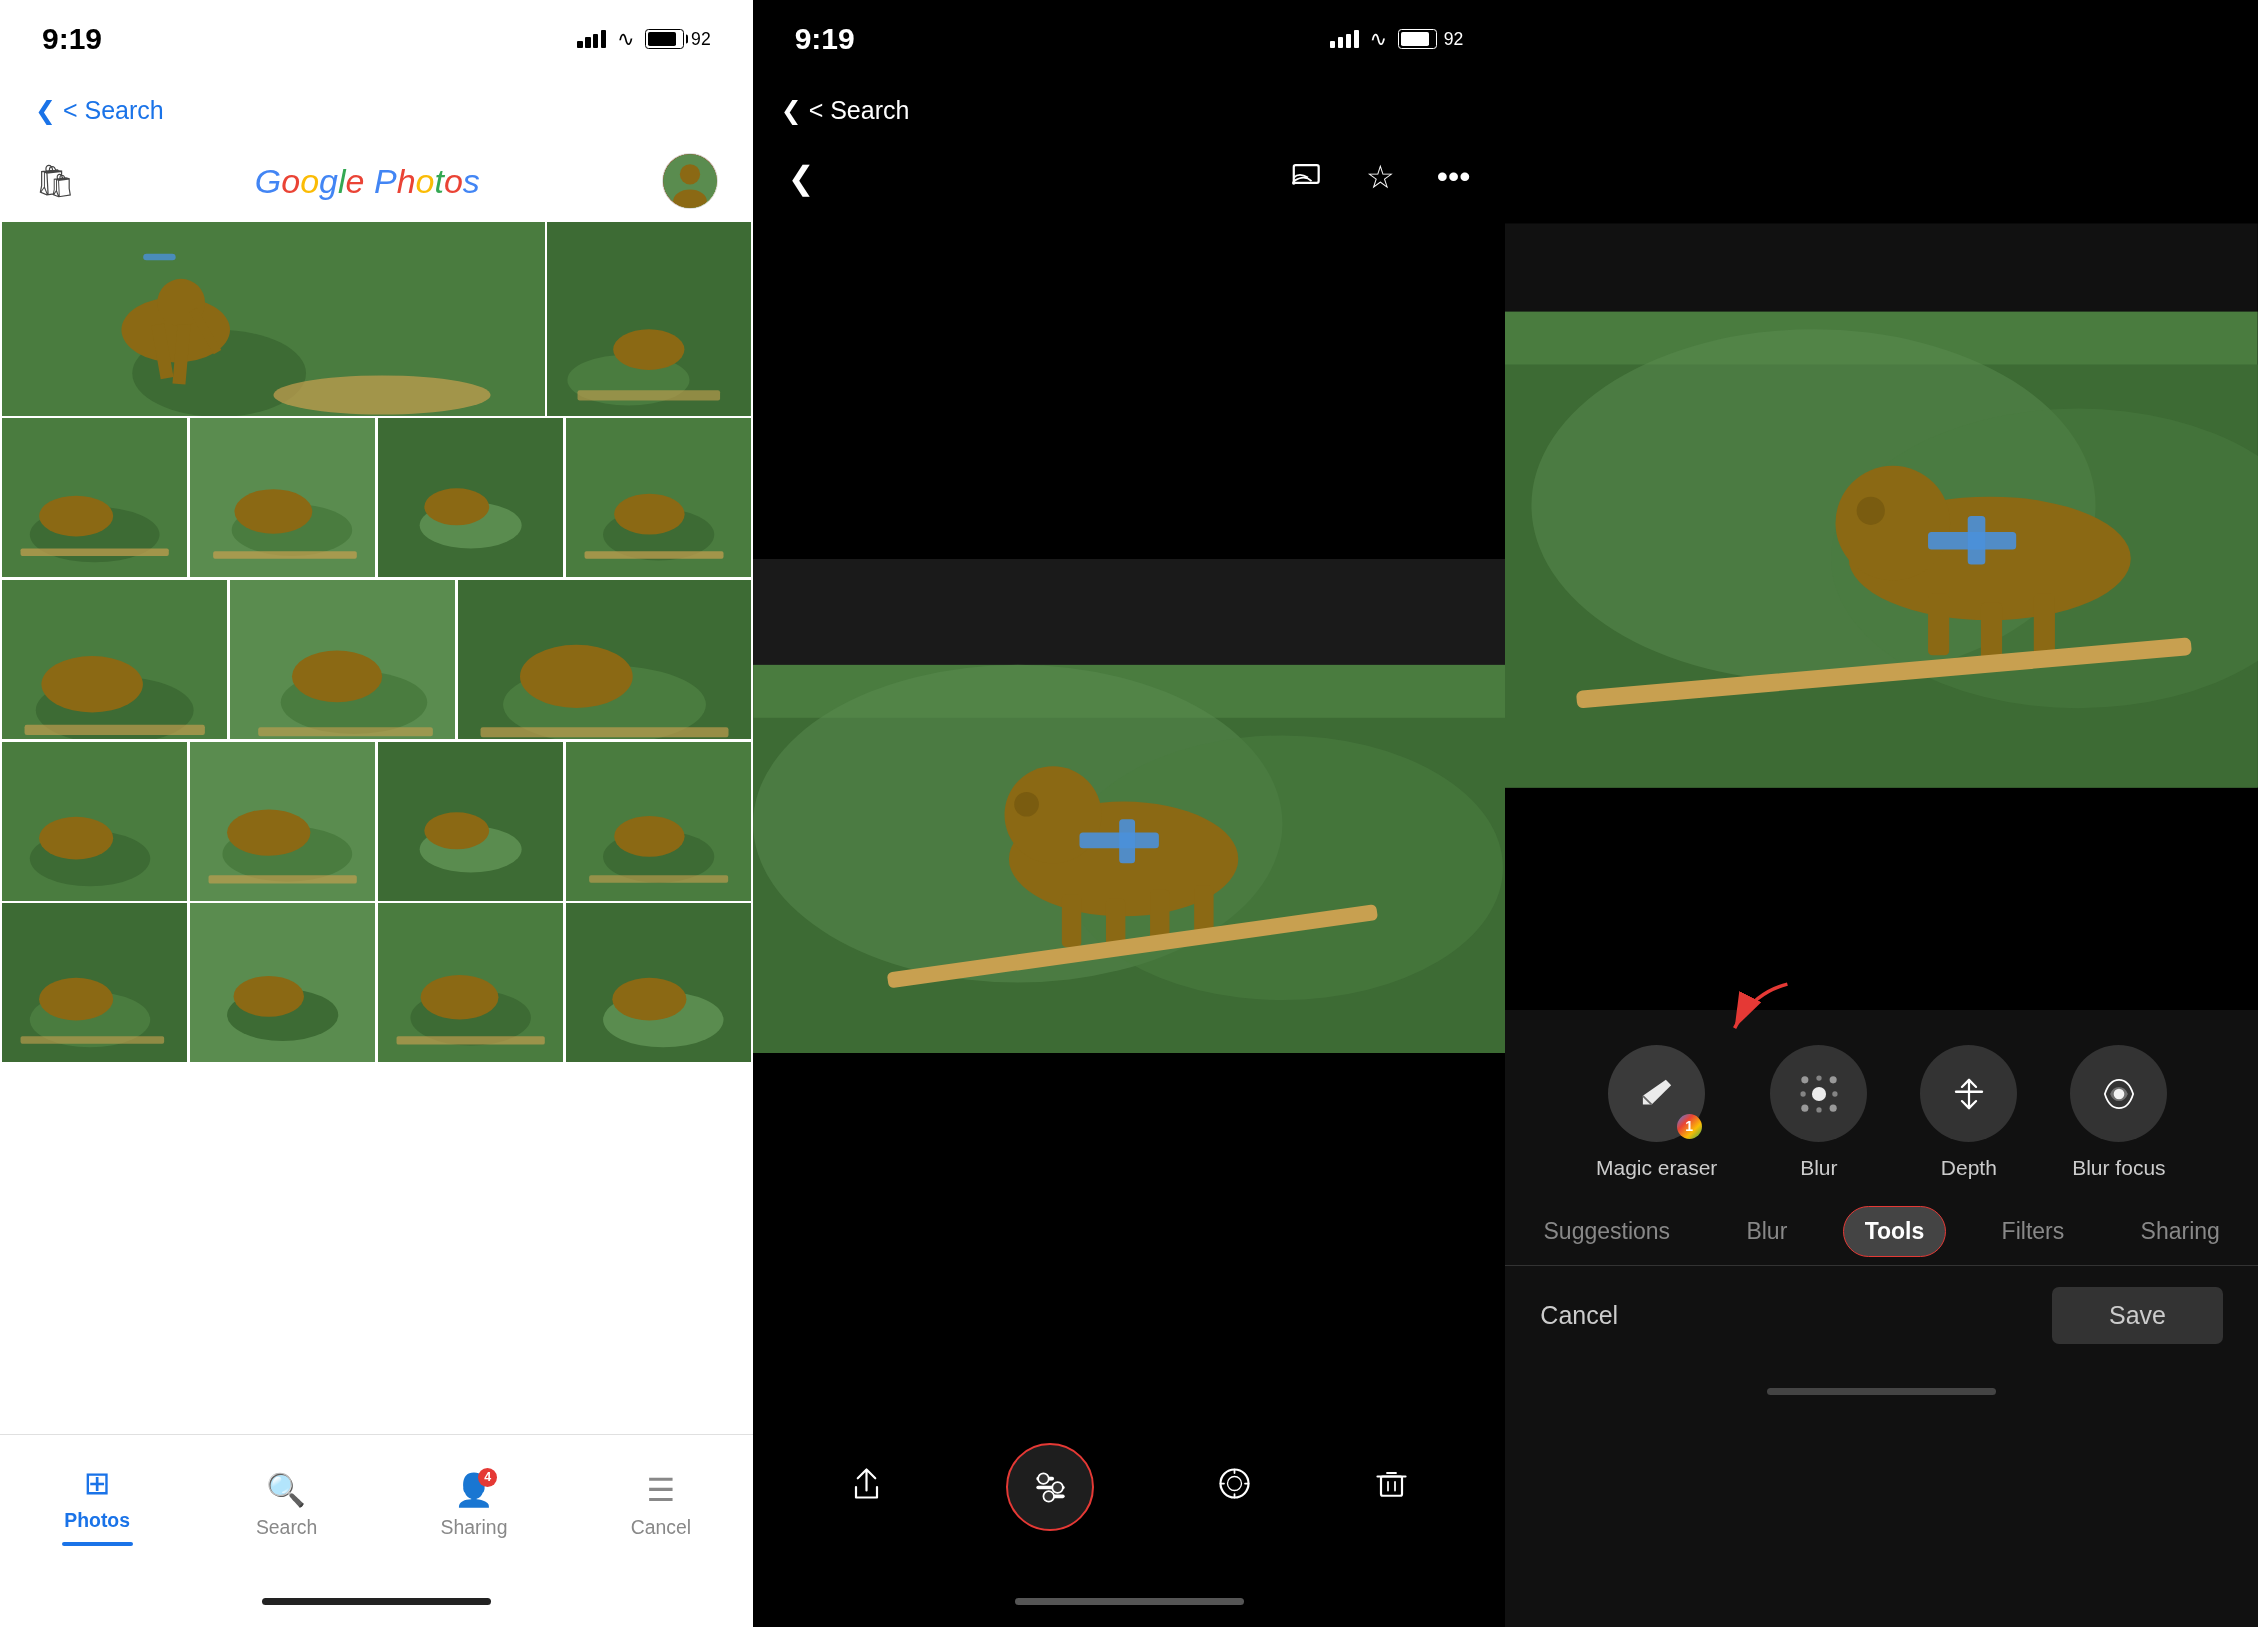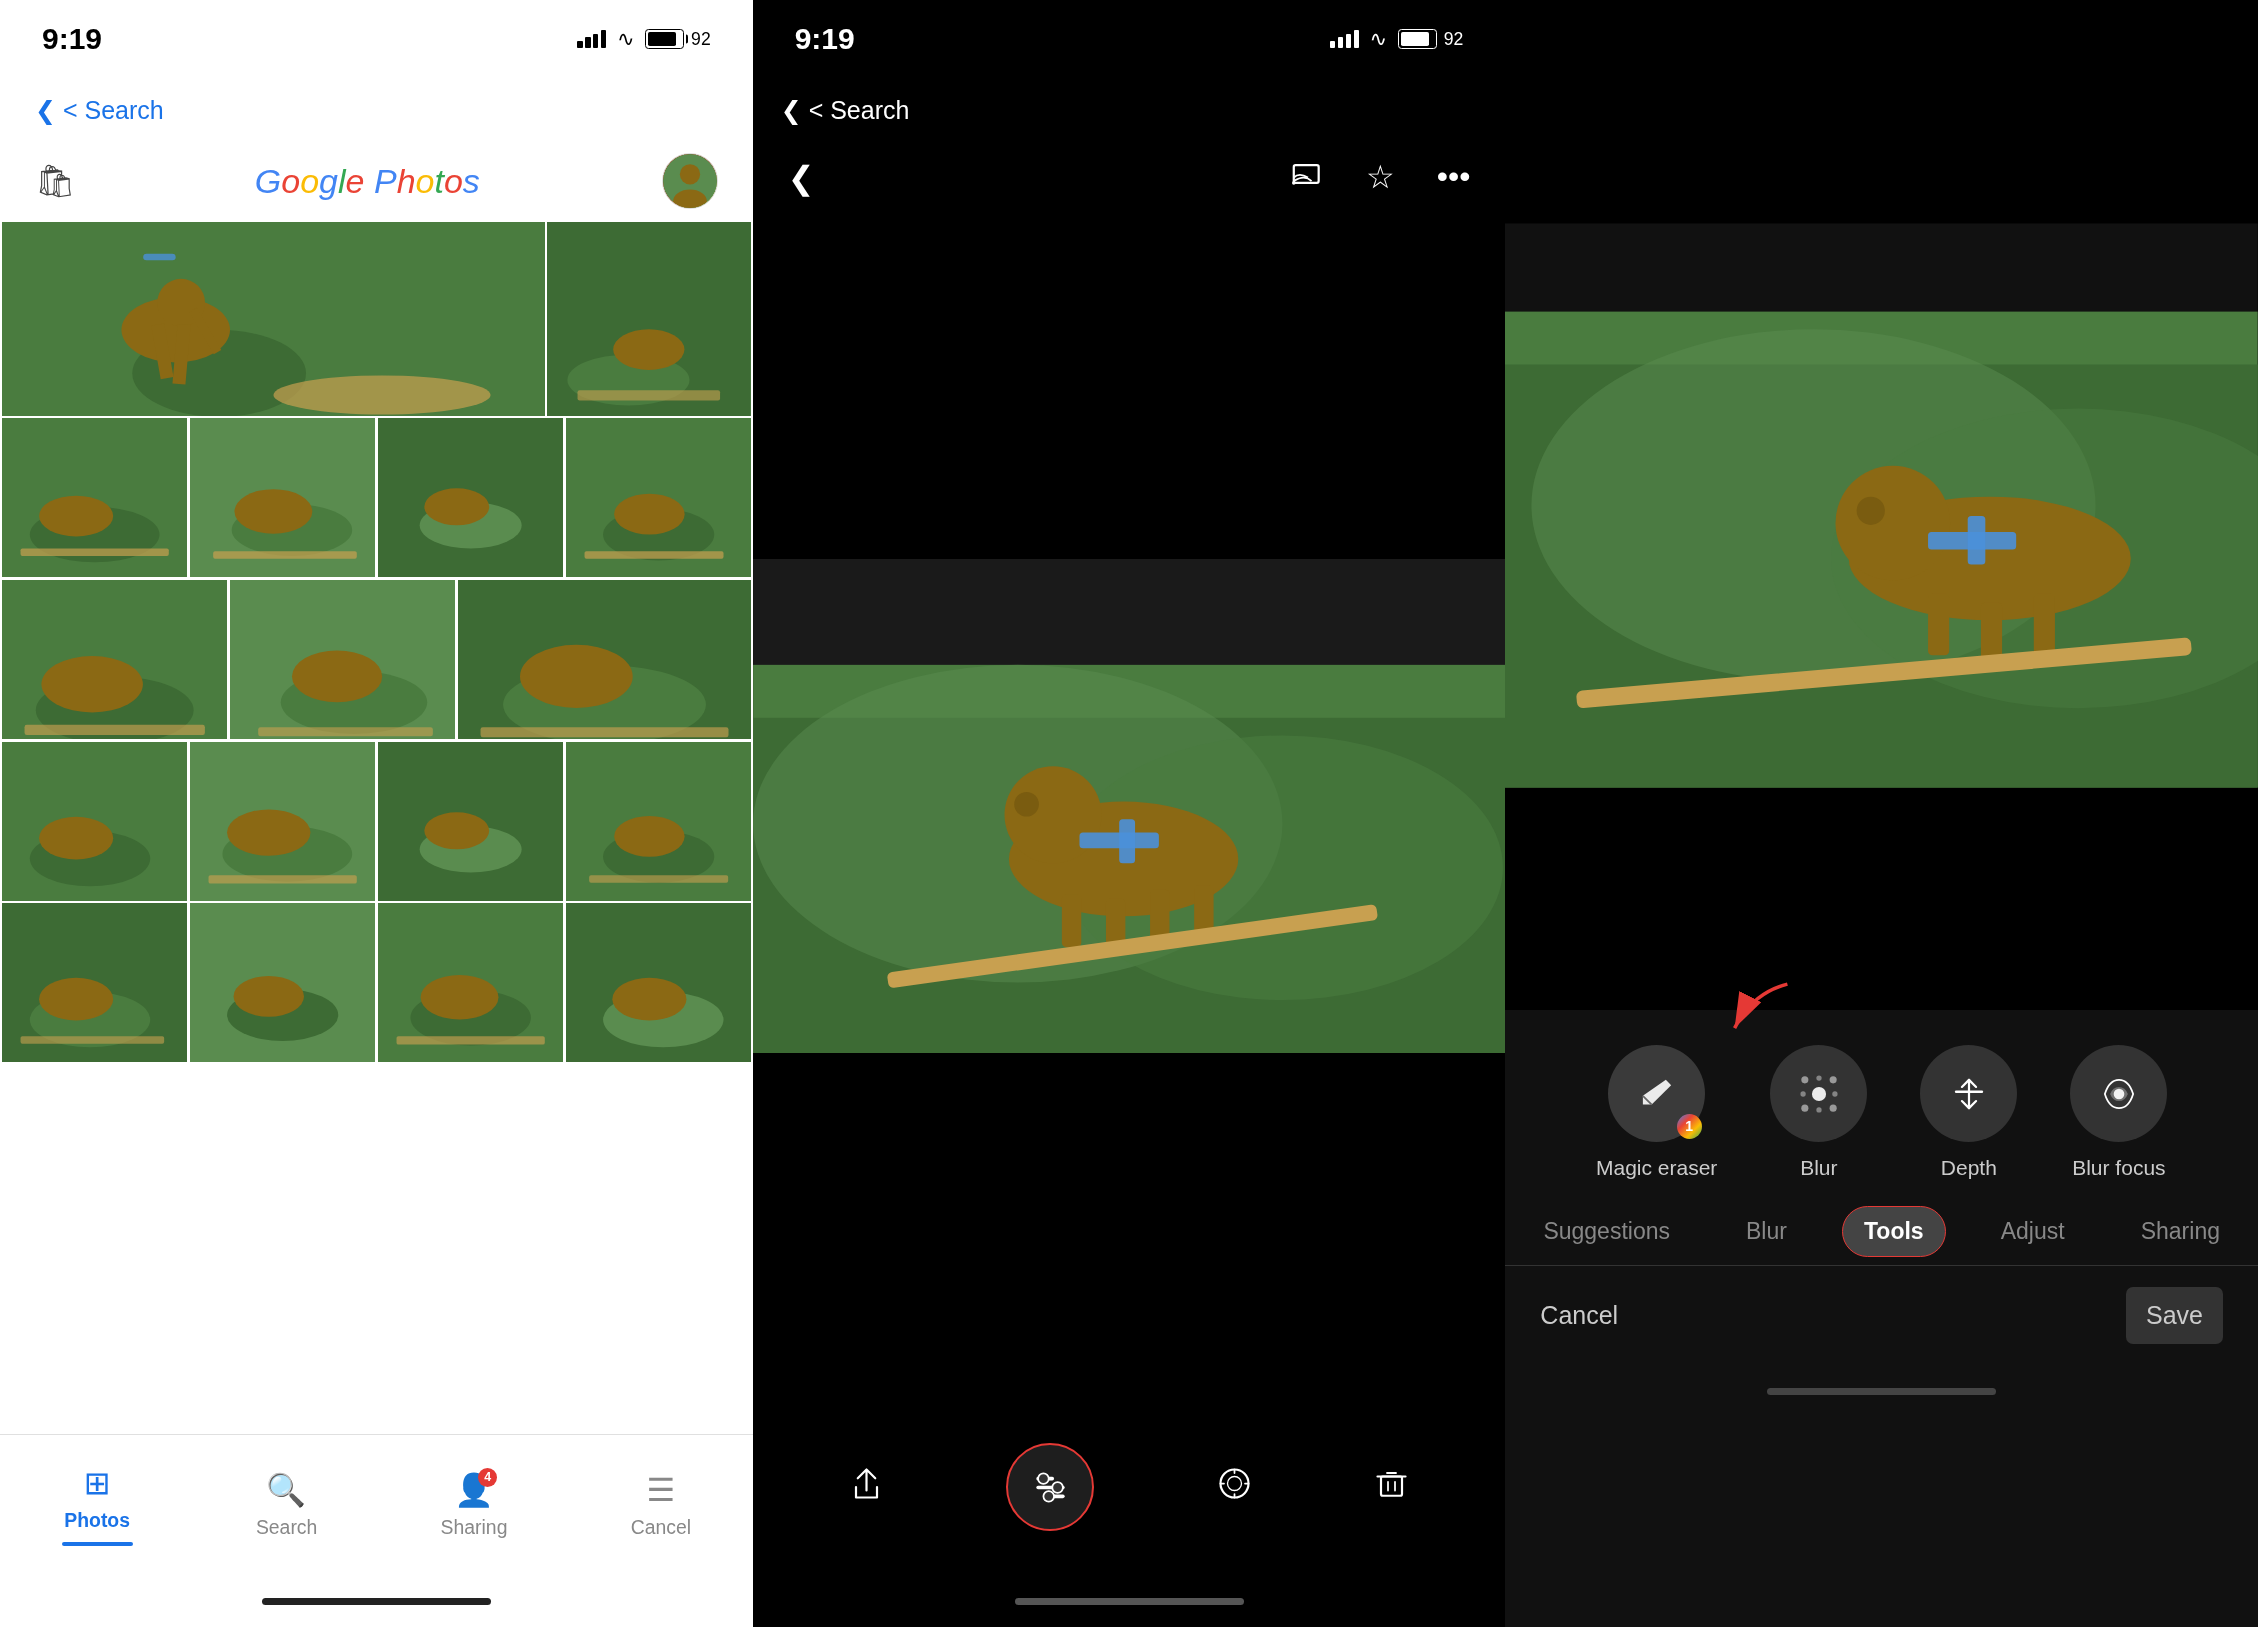--- a/index.html
+++ b/index.html
@@ -363,21 +363,21 @@
     .cancel-btn {
       font-size: 25px;
       color: #ccc;
       cursor: pointer;
     }
     .save-btn {
       font-size: 25px;
       color: #ccc;
       background: #333;
       border: none;
-      padding: 14px 20px;
+      padding: 14px 57px;
       border-radius: 7px;
       cursor: pointer;
     }
     .home-indicator-edit {
       height: 53px;
       display: flex;
       align-items: center;
       justify-content: center;
     }
     .home-bar-edit {
@@ -885,21 +885,21 @@
           </svg>
         </div>
         <span class="tool-label">Blur focus</span>
       </div>
     </div>
 
     <div class="tab-row">
       <span class="tab-item">Suggestions</span>
       <span class="tab-item">Blur</span>
       <span class="tab-item active">Tools</span>
-      <span class="tab-item">Adjust</span>
+      <span class="tab-item">Filters</span>
       <span class="tab-item">Sharing</span>
     </div>
 
     <div class="edit-action-row">
       <span class="cancel-btn">Cancel</span>
       <button class="save-btn">Save</button>
     </div>
 
     <div class="home-indicator-edit">
       <div class="home-bar-edit"></div>

